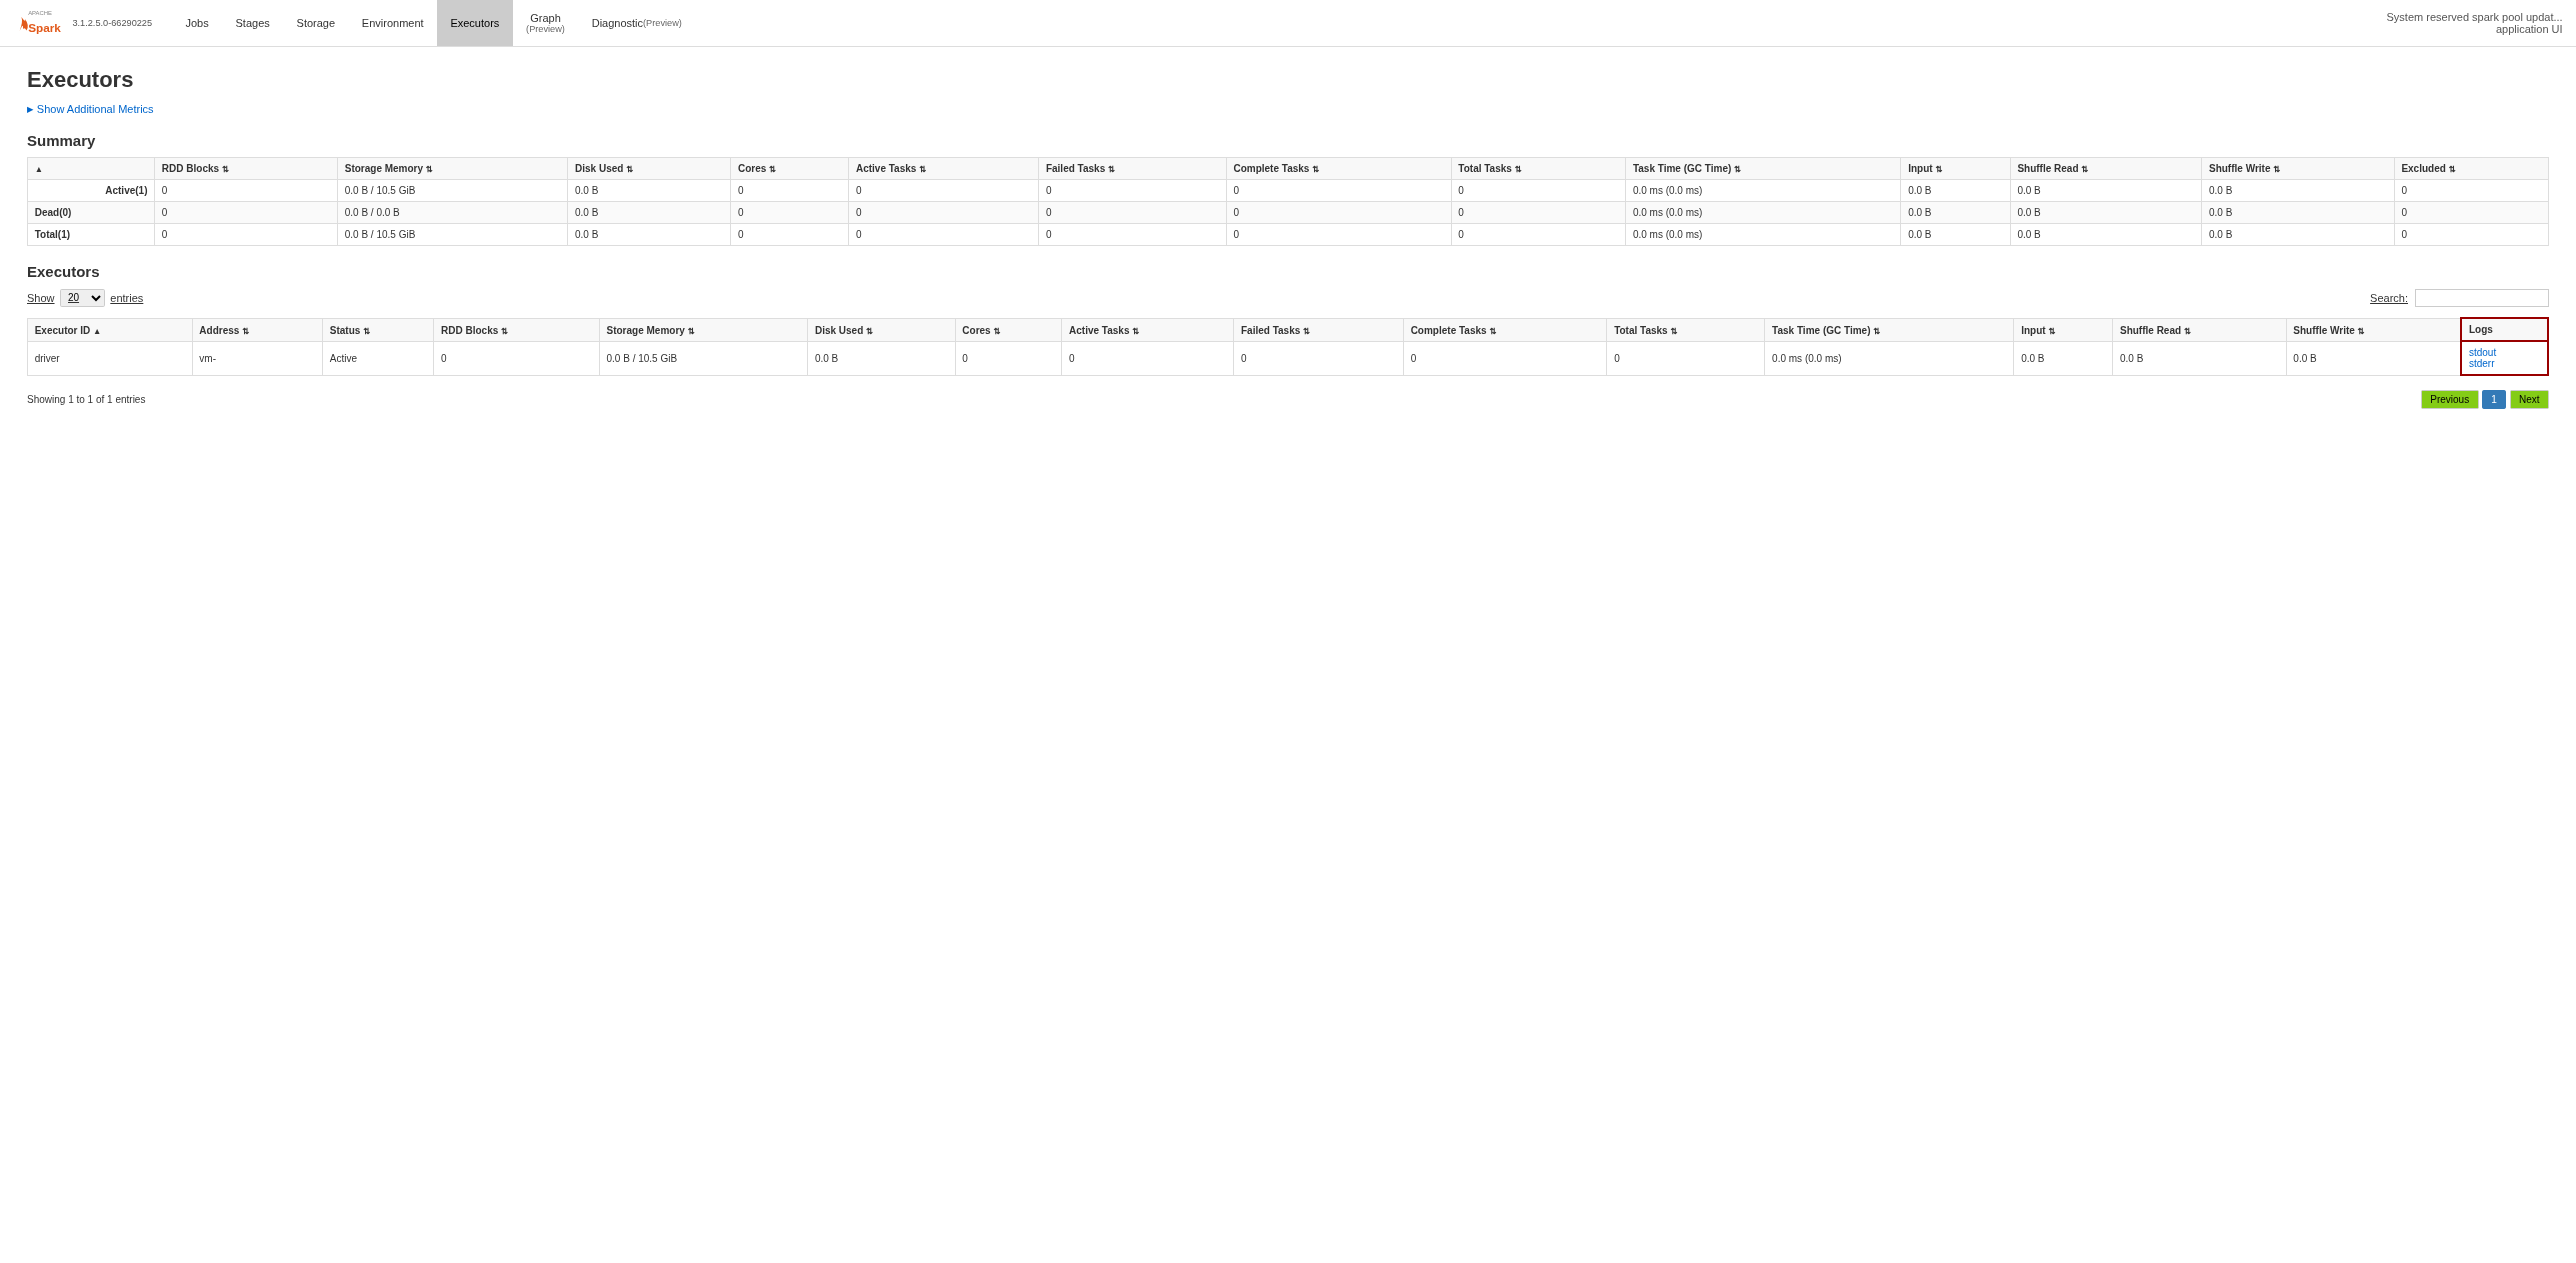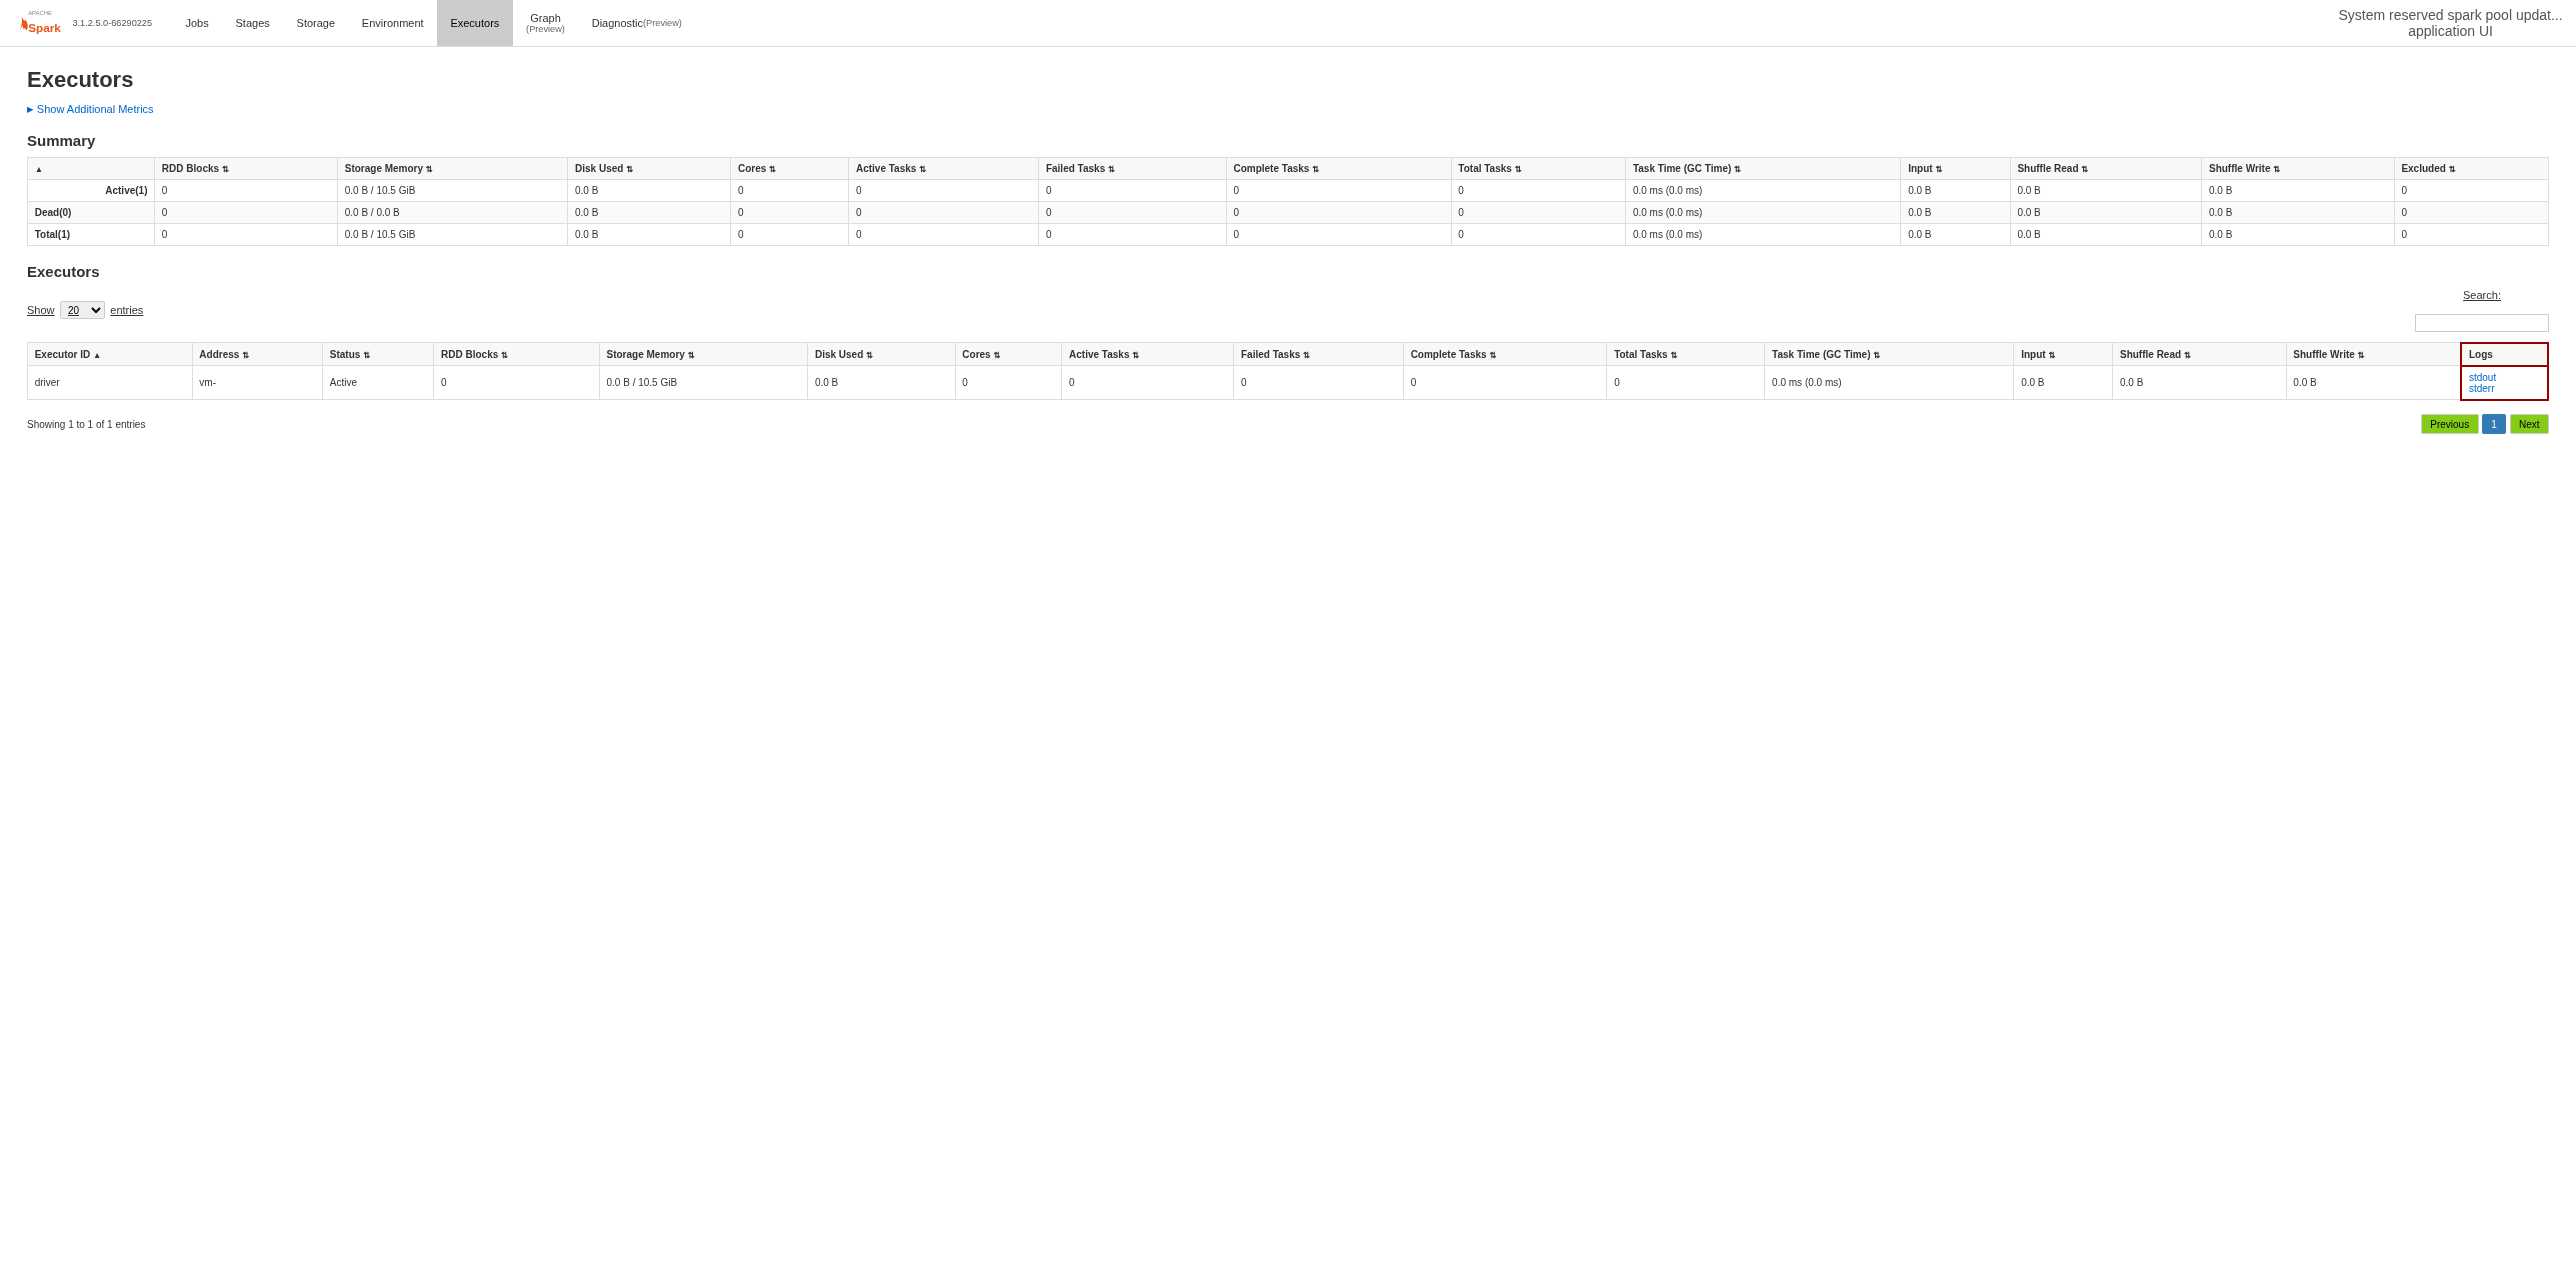--- a/index.html
+++ b/index.html
@@ -13,21 +13,21 @@
     .nav-logo { display: flex; align-items: center; margin-right: 20px; }
     .nav-version { font-size: 9.2px; color: #555; white-space: nowrap; }
     .nav-links { display: flex; align-items: stretch; height: 100%; flex: 1; }
     .nav-link {
       display: flex; align-items: center; justify-content: center;
       padding: 0 13.4px; text-decoration: none; color: #333; font-size: 11px;
       cursor: pointer; border-bottom: 1.7px solid transparent; text-align: center;
     }
     .nav-link.active { background: #ccc; color: #000; }
     .nav-link .sub { font-size: 9.2px; color: #666; display: block; }
-    .nav-right { margin-left: auto; font-size: 14px; color: #555; text-align: center; white-space: nowrap; }
+    .nav-right { margin-left: auto; font-size: 11px; color: #555; text-align: right; white-space: nowrap; }
 
     
     .content { padding: 20px 27px; }
     h1 { font-size: 22px; font-weight: bold; margin-bottom: 10px; }
     .show-metrics { color: #0066cc; text-decoration: none; font-size: 11px; display: flex; align-items: center; gap: 3.4px; margin-bottom: 17px; cursor: pointer; }
     .show-metrics::before { content: "▶"; font-size: 8.4px; color: #0066cc; }
 
     h2 { font-size: 15px; font-weight: bold; margin-bottom: 8.4px; margin-top: 17px; }
 
     
@@ -35,21 +35,21 @@
     th, td { border: 0.8px solid #ddd; padding: 5px 6.7px; text-align: left; white-space: nowrap; }
     th { background: #f8f8f8; font-weight: bold; vertical-align: bottom; }
     th .sort-arrow { color: #333; font-size: 8.4px; display: inline-block; }
     tr:nth-child(even) td { background: #fafafa; }
     .summary-table-wrap, .executors-table-wrap { overflow-x: auto; margin-bottom: 13.4px; }
 
     
     .controls-row { display: flex; align-items: center; justify-content: space-between; margin-bottom: 10px; text-decoration: underline; }
     .show-entries { display: flex; align-items: center; gap: 5px; }
     .show-entries select { padding: 1.7px 3.4px; border: 0.8px solid #ccc; border-radius: 1.7px; font-size: 10px; }
-    .search-box { display: flex; align-items: center; gap: 13px; flex-direction: column; }
+    .search-box { display: flex; align-items: center; gap: 7px; }
     .search-box input { border: 0.8px solid #ccc; padding: 2.5px 5px; font-size: 10px; width: 134px; }
 
     
     .pagination-row { display: flex; align-items: center; justify-content: space-between; margin-top: 8.4px; }
     .pagination-info { font-size: 10px; color: #333; }
     .pagination-btns { display: flex; align-items: center; gap: 3.4px; }
     .page-btn {
       border: 0.8px solid #ccc; background: #84cc16; padding: 3.4px 8.4px;
       cursor: pointer; font-size: 10px; border-radius: 1.7px;
     }

